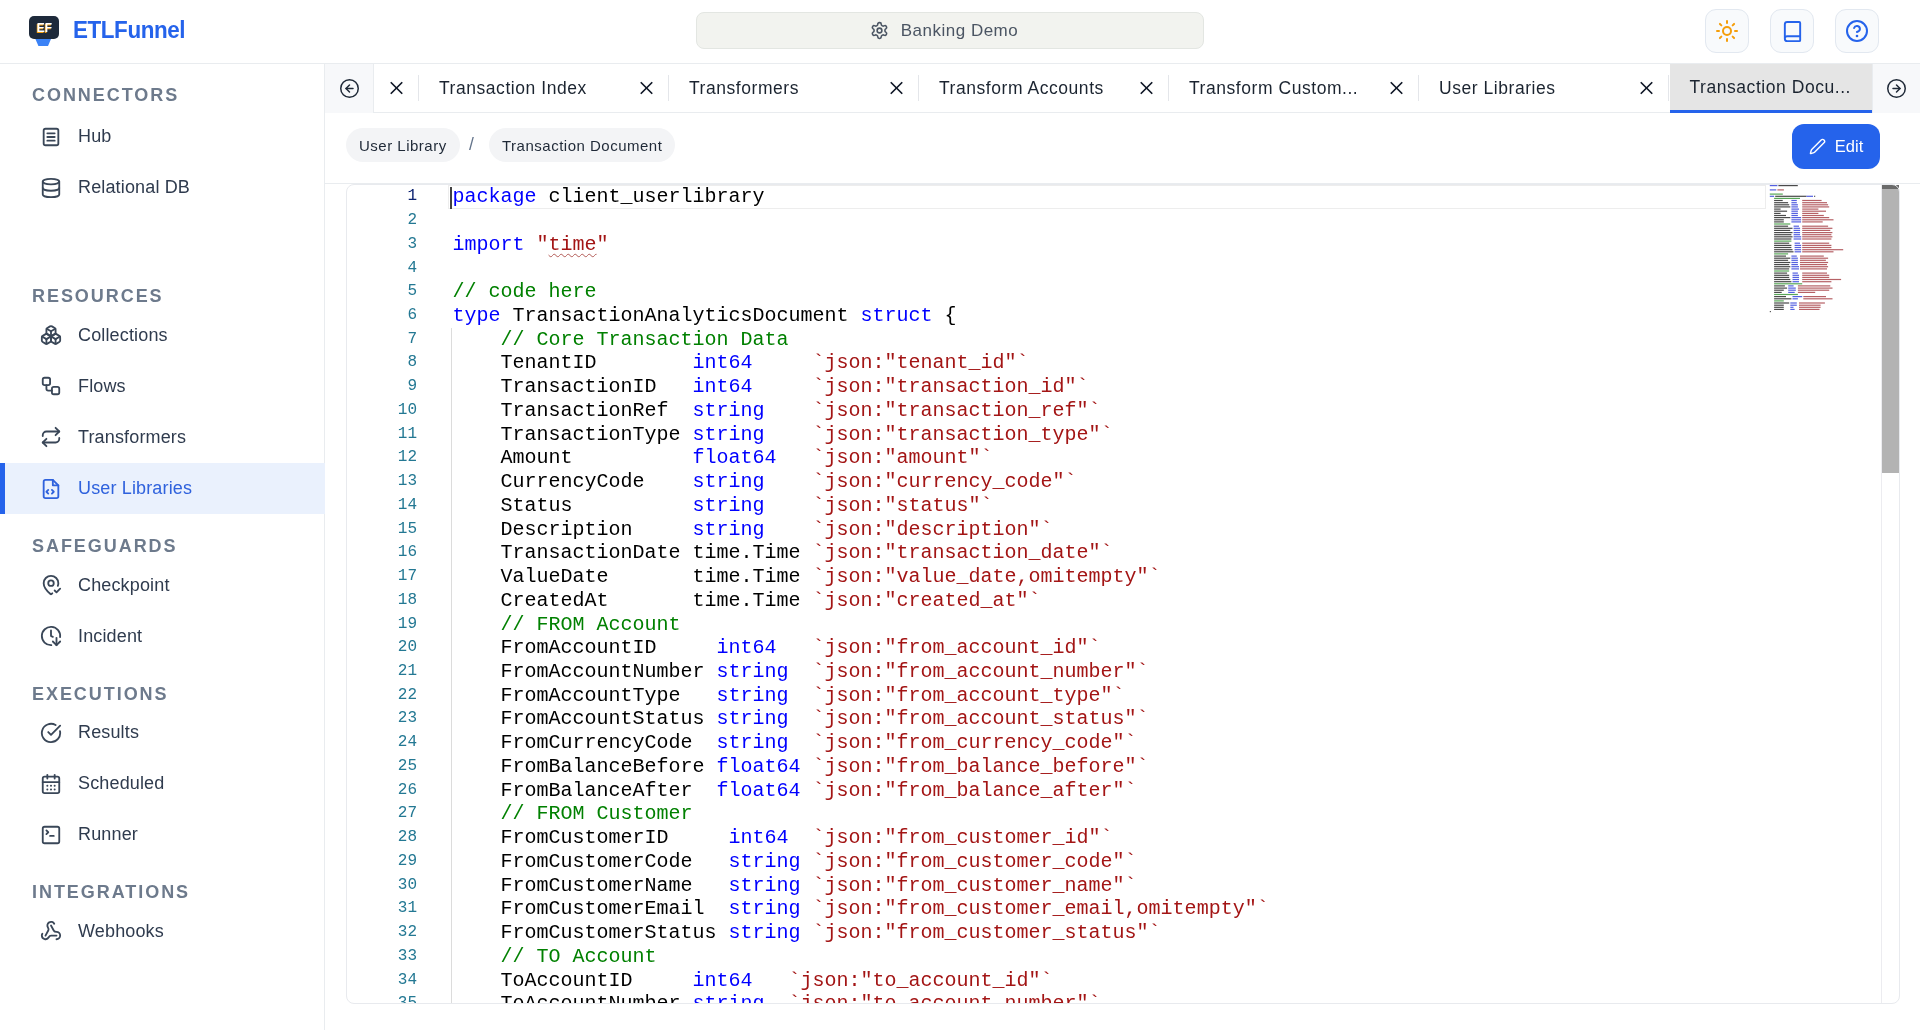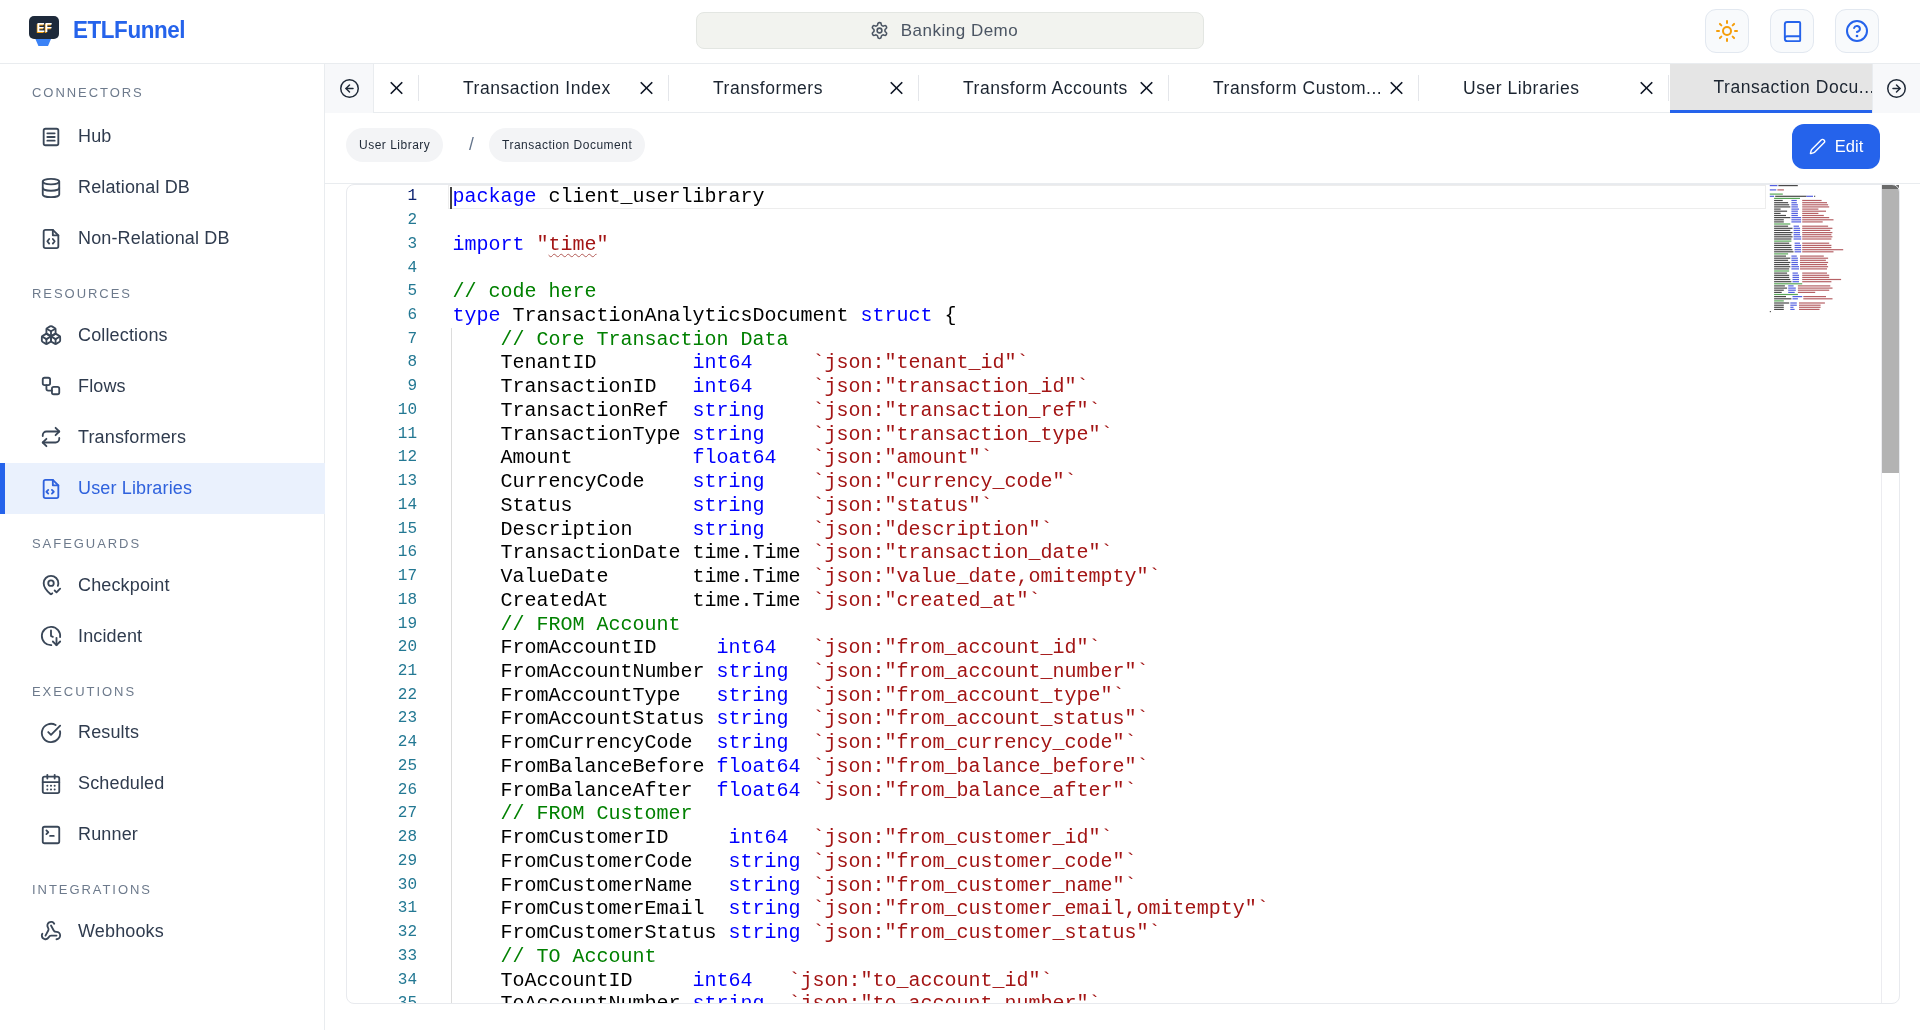--- a/index.html
+++ b/index.html
@@ -14,49 +14,49 @@
 #searchbar { position:absolute; left:696px; top:12px; width:508px; height:37px; padding-right:12px; background:#f2f3ef;
   border:1px solid #e3e6e2; border-radius:8px; display:flex; align-items:center; justify-content:center;
   color:#4b5563; }
 #searchbar .gt { font-size:17px; margin-left:12px; color:#4b5563; letter-spacing:0.5px; }
 .hbtn { position:absolute; top:9px; width:44px; height:44px; border:1px solid #e2e8f0; border-radius:11px;
   background:#f8fafc; display:flex; align-items:center; justify-content:center; }
 
 
 #sidebar { position:absolute; left:0; top:64px; width:325px; height:966px; background:#fff;
   border-right:1px solid #e9ecef; }
-.shead { position:absolute; left:32px; height:16px; font-size:13px; font-weight:400; color:#6d7a8c;
+.shead { position:absolute; left:32px; height:16px; font-size:18px; font-weight:700; color:#6d7a8c;
   letter-spacing:1.95px; }
 .sitem { position:absolute; left:0; width:325px; height:51px; display:flex; align-items:center; color:#2f3b4e; }
 .sitem svg { position:absolute; left:40px; color:#3a4758; }
 .sitem span { position:absolute; left:78px; font-size:18px; letter-spacing:0.15px; }
 .sitem.active { background:#eaf1fd; border-left:5px solid #2563eb; }
 .sitem.active svg { left:35px; color:#2f62dd; }
 .sitem.active span { left:73px; color:#2f62dd; }
 
 
 #main { position:absolute; left:325px; top:64px; width:1595px; height:966px; background:#fff; }
 #tabbar { position:absolute; left:0; top:0; width:1595px; height:49px; background:#fff;
   border-bottom:1px solid #e9ecef; }
 .scrollbtn { position:absolute; top:0; width:49px; height:49px; background:#f7f8fa;
   display:flex; align-items:center; justify-content:center; color:#1f2937; }
 #sbL { left:0; border-right:1px solid #e9ecef; }
 #sbR { left:1547px; width:48px; border-left:1px solid #e9ecef; }
 .tab { position:absolute; top:0; height:48px; background:#fff; }
 .tab::after { content:''; position:absolute; right:0; top:11px; height:26px; width:1px; background:#e4e6ea; }
 .tab .ttl { position:absolute; left:20px; top:50%; transform:translateY(-50%); font-size:17.5px;
-  color:#1b2430; white-space:nowrap; letter-spacing:0.55px;margin-left:24px; }
+  color:#1b2430; white-space:nowrap; letter-spacing:0.55px; }
 .tab .tx { position:absolute; right:12px; top:50%; transform:translateY(-50%); color:#111827; display:flex; }
 .tab.act { background:#e5e5e5; border-bottom:3px solid #2563eb; height:49px; }
 .tab.act::after { display:none; }
 
 #crumbrow { position:absolute; left:0; top:49px; width:1595px; height:71px; background:#fff;
   border-bottom:1px solid #e9ecef; }
 .pill { position:absolute; top:15px; height:34px; background:#f3f4f6; border-radius:17px;
-  display:flex; align-items:center; font-size:12px; color:#1f2937; letter-spacing:0.5px; }
+  display:flex; align-items:center; font-size:15px; color:#1f2937; letter-spacing:0.5px; }
 #pill1 { left:21px; padding:0 13px; }
 #pill2 { left:164px; padding:0 13px; }
 #slash { position:absolute; left:144px; top:21px; color:#64748b; font-size:17.5px; }
 #editbtn { position:absolute; left:1467px; top:11px; width:88px; height:45px; background:#2563eb;
   border-radius:12px; color:#fff; display:flex; align-items:center; justify-content:center; gap:9px;
   font-size:16.5px; }
 
 
 #editor { position:absolute; left:325px; top:185px; width:1595px; height:818px; background:#fff; overflow:hidden; }
 #lnums { position:absolute; left:25px; top:0.3px; width:67px; text-align:right;
@@ -132,29 +132,20 @@
       <span>Relational DB</span>
     </div>
 <div class="sitem" style="top:47.0px">
       <svg class="" width="22" height="22" viewBox="0 0 24 24" fill="none" stroke="currentColor" stroke-width="2" stroke-linecap="round" stroke-linejoin="round">
         <rect x="4" y="3" width="16" height="18" rx="2"></rect>
         <line x1="8" y1="8" x2="16" y2="8"></line>
         <line x1="8" y1="12" x2="16" y2="12"></line>
         <line x1="8" y1="16" x2="16" y2="16"></line>
       </svg>
       <span>Hub</span>
-    </div>
-<div class="sitem" style="top:149.0px">
-      <svg class="" width="22" height="22" viewBox="0 0 24 24" fill="none" stroke="currentColor" stroke-width="2" stroke-linecap="round" stroke-linejoin="round">
-        <path d="M14 2H6a2 2 0 0 0-2 2v16a2 2 0 0 0 2 2h12a2 2 0 0 0 2-2V8z"></path>
-        <path d="M14 2v6h6"></path>
-        <path d="M10 12l-2 2.5 2 2.5"></path>
-        <path d="M14 12l2 2.5-2 2.5"></path>
-      </svg>
-      <span>Non-Relational DB</span>
     </div>
 <div class="shead" style="top:221.5px">RESOURCES</div>
 <div class="sitem" style="top:245.5px">
       <svg class="" width="22" height="22" viewBox="0 0 24 24" fill="none" stroke="currentColor" stroke-width="2" stroke-linecap="round" stroke-linejoin="round">
         <path d="M2.97 12.92A2 2 0 0 0 2 14.63v3.24a2 2 0 0 0 .97 1.71l3 1.8a2 2 0 0 0 2.06 0L12 19v-5.5l-5-3-4.03 2.42Z"></path>
         <path d="m7 16.5-4.74-2.85"></path>
         <path d="m7 16.5 5-3"></path>
         <path d="M7 16.5v5.17"></path>
         <path d="M12 13.5V19l3.97 2.38a2 2 0 0 0 2.06 0l3-1.8a2 2 0 0 0 .97-1.71v-3.24a2 2 0 0 0-.97-1.71L17 10.5l-5 3Z"></path>
         <path d="m17 16.5-5-3"></path>

